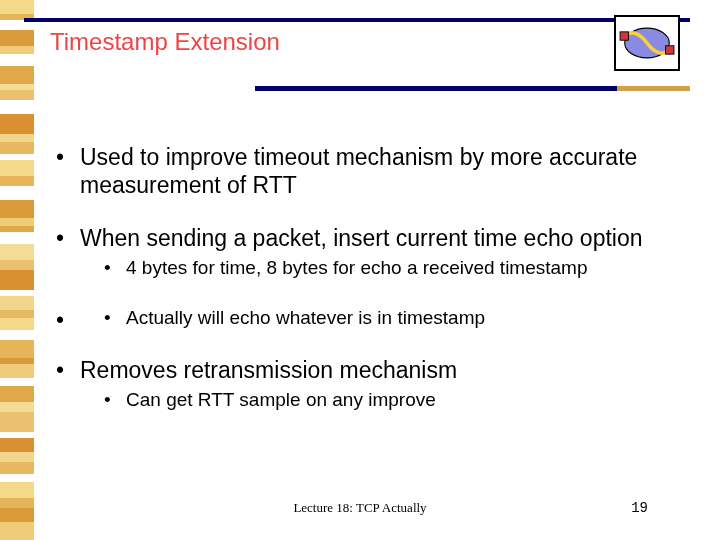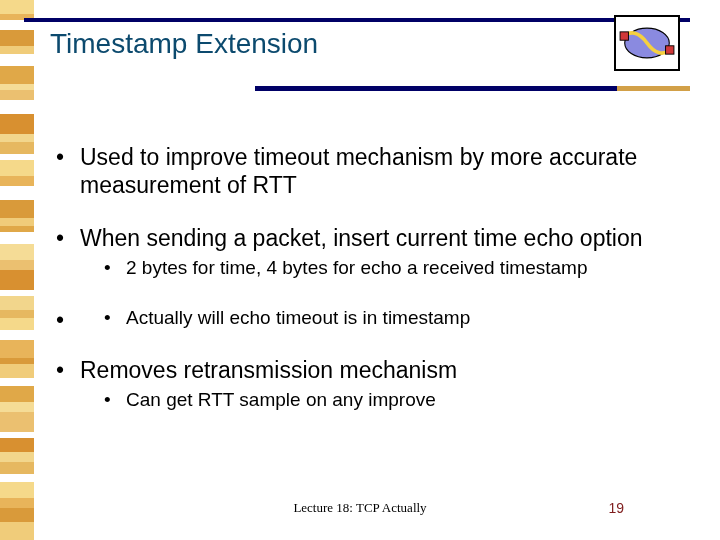--- a/index.html
+++ b/index.html
@@ -5,40 +5,40 @@
   * { box-sizing: border-box; margin: 0; padding: 0; }
   html, body { width: 720px; height: 540px; overflow: hidden; font-family: Arial, Helvetica, sans-serif; background: #fff; }
   .slide { position: relative; width: 720px; height: 540px; background: #fff; }
 
   
   .stripes { position: absolute; left: 0; top: 0; width: 34px; height: 540px; }
   .stripes .bar { position: absolute; left: 0; right: 0; }
 
   
   .title-top-rule { position: absolute; left: 24px; right: 30px; top: 18px; height: 4px; background: #000066; }
-  .title { position: absolute; left: 50px; top: 28px; font-size: 28px; font-family: Arial, sans-serif; color: #0c4a6e; }
+  .title { position: absolute; left: 50px; top: 28px; font-size: 24px; font-family: Arial, sans-serif; color: #ef4444; }
   .title-under-rule { position: absolute; left: 255px; right: 103px; top: 86px; height: 5px; background: #000066; }
   .title-under-tail { position: absolute; right: 30px; top: 86px; width: 73px; height: 5px; background: #d2a048; }
 
   
   .logo-box { position: absolute; right: 40px; top: 15px; width: 66px; height: 56px; border: 2px solid #000; background: #fff; }
   .logo-box svg { width: 100%; height: 100%; display: block; }
 
   
   .content { position: absolute; left: 50px; right: 30px; top: 118px; bottom: 60px; font-family: Arial, sans-serif; color: #000; }
   ul.lvl1 { list-style: none; }
   ul.lvl1 > li { position: relative; padding-left: 30px; font-size: 23px; line-height: 1.22; margin-bottom: 2px; margin-top: 25px; }
   ul.lvl1 > li::before { content: "•"; position: absolute; left: 6px; top: 0; font-size: 23px; }
   ul.lvl2 { list-style: none; margin-top: 4px; margin-bottom: 4px; }
   ul.lvl2 > li { position: relative; padding-left: 28px; font-size: 19px; line-height: 1.3; margin-left: 18px; }
   ul.lvl2 > li::before { content: "•"; position: absolute; left: 6px; top: 0; font-size: 19px; }
 
   
   .footer-center { position: absolute; left: 0; right: 0; bottom: 24px; text-align: center; font-size: 13px; color: #000; font-family: "Times New Roman", serif; }
-  .footer-num { position: absolute; right: 96px; bottom: 24px; font-size: 14px; color: #7f1d1d; font-family: Liberation Sans, sans-serif; }
+  .footer-num { position: absolute; right: 72px; bottom: 24px; font-size: 14px; color: #000000; font-family: Liberation Mono, monospace; }
 </style>
 </head>
 <body>
 
 <div class="slide">
 
   <div class="stripes">
     <div class="bar" style="top:0;height:14px;background:#f5d98a"></div>
     <div class="bar" style="top:14px;height:6px;background:#e8b45a"></div>
     <div class="bar" style="top:20px;height:10px;background:#fff"></div>
@@ -99,26 +99,26 @@
       <rect x="53" y="31" width="9" height="9" fill="#d03838" stroke="#000" stroke-width="1"></rect>
     </svg>
   </div>
 
   <div class="content">
     <ul class="lvl1">
       <li>Used to improve timeout mechanism by more accurate measurement of RTT</li>
       <li>
         <span>When sending a packet, insert current time echo option</span>
         <ul class="lvl2">
-          <li>2 bytes for time, 4 bytes for echo a received timestamp</li>
+          <li>4 bytes for time, 8 bytes for echo a received timestamp</li>
         </ul>
       </li>
       <li>
         <ul class="lvl2">
-          <li>Actually will echo timeout is in timestamp</li>
+          <li>Actually will echo whatever is in timestamp</li>
         </ul>
       </li>
       <li>
         <span>Removes retransmission mechanism</span>
         <ul class="lvl2">
           <li>Can get RTT sample on any improve</li>
         </ul>
       </li>
     </ul>
   </div>

